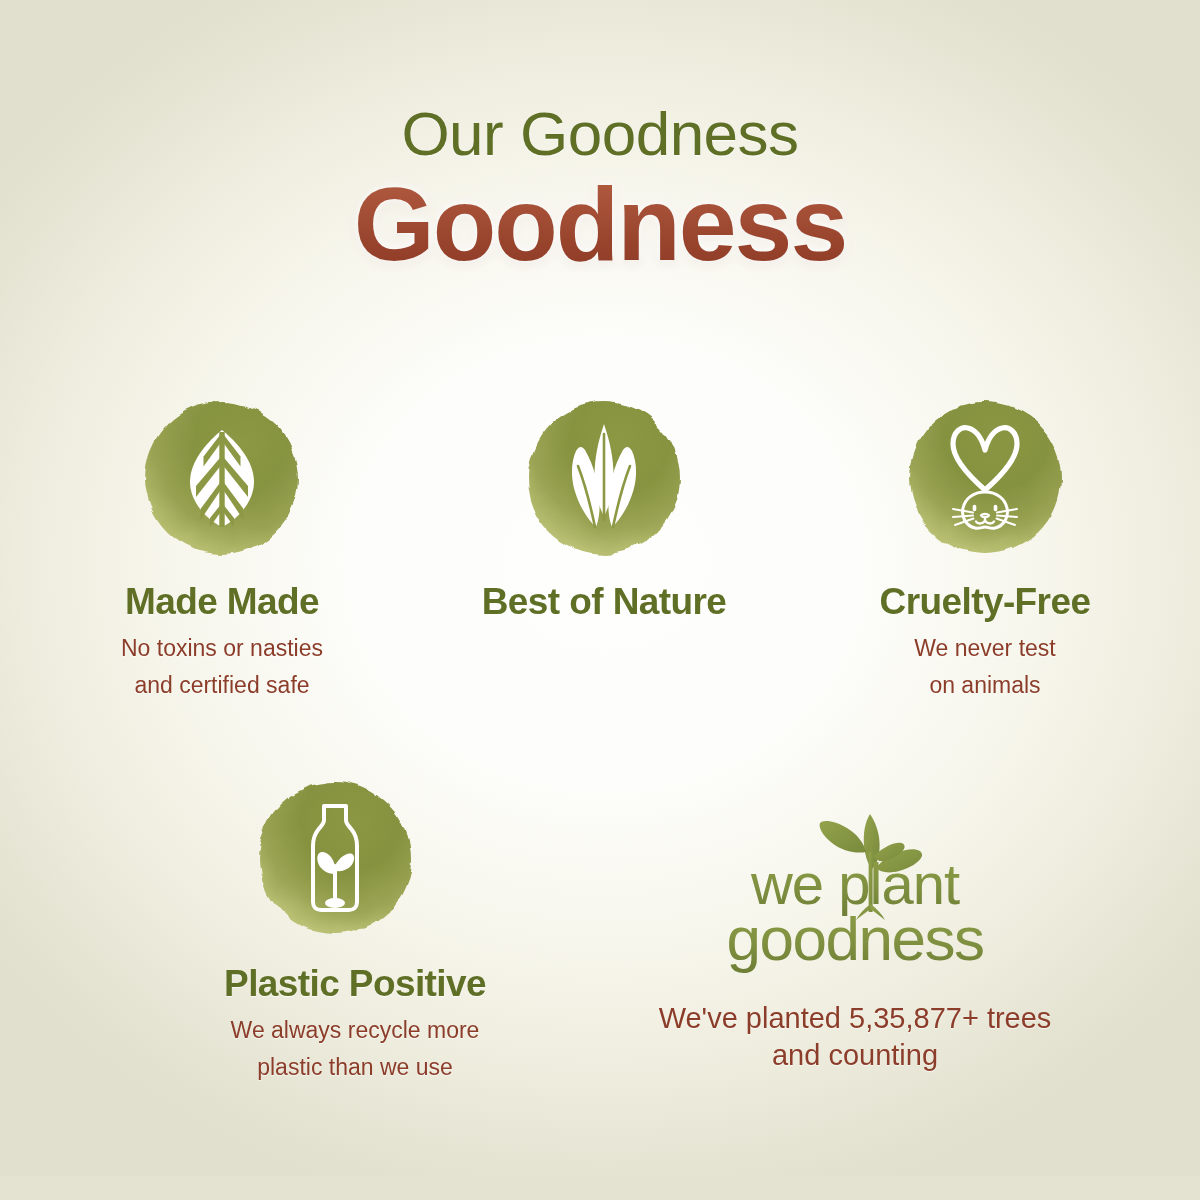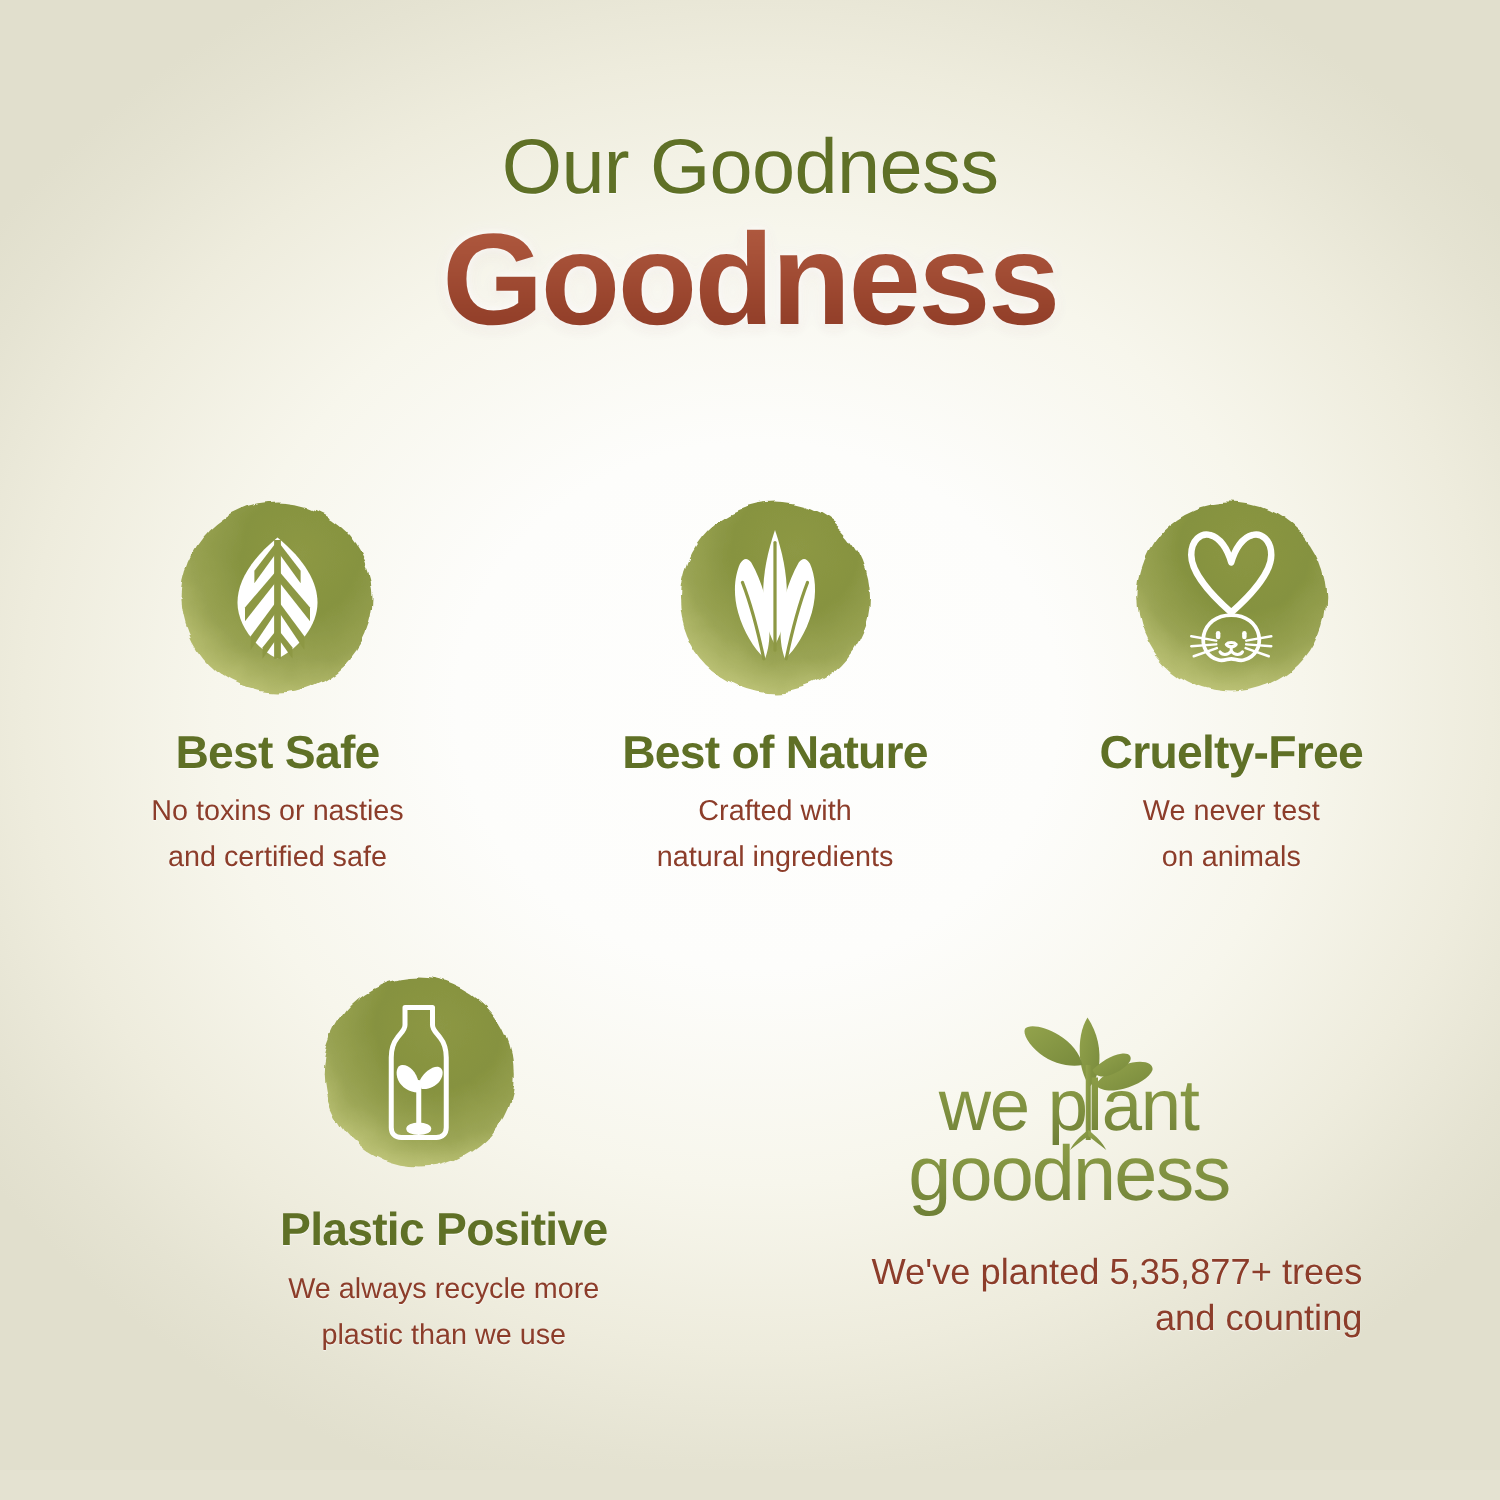--- a/index.html
+++ b/index.html
@@ -95,21 +95,21 @@
     font-size: 23px;
     line-height: 37px;
     font-weight: 400;
     color: #8c3d2a;
     text-shadow: 0 1px 1px rgba(255,255,255,0.7);
     white-space: pre-line;
   }
 
   
   #promise-made-safe        { left: 42px;  top: 396px;  width: 360px; }
-  #promise-best-of-nature   { left: 440px; top: 396px;  width: 360px; }
+  #promise-best-of-nature   { left: 424px; top: 396px;  width: 360px; }
   #promise-cruelty-free     { left: 805px; top: 396px;  width: 360px; }
   #promise-plastic-positive { left: 155px; top: 776px;  width: 400px; }
 
   #promise-made-safe .badge        { margin-left: 98px; }
   #promise-best-of-nature .badge   { margin-left: 98px; }
   #promise-cruelty-free .badge     { margin-left: 98px; }
   #promise-plastic-positive .badge { margin-left: 98px; }
 
   #promise-made-safe .p-title        { margin-top: 20px; }
   #promise-best-of-nature .p-title   { margin-top: 20px; }
@@ -131,21 +131,20 @@
     margin: 0 auto;
   }
   #wpg-logo svg { display: block; }
   #wpg-caption {
     margin-top: 2px;
     font-size: 29px;
     line-height: 37px;
     color: #8c3d2a;
     text-shadow: 0 1px 1px rgba(255,255,255,0.7);
     white-space: pre-line;
-    text-align: right;
   }
 </style>
 </head>
 <body>
 
 <div id="page">
 
   <div class="heading" id="title-line1">Our Goodness</div>
 
   <div class="heading" id="title-line2"><span class="promises-fill">Goodness</span></div>
@@ -194,21 +193,21 @@
             <path d="M82 68 L108 101 L108 90 L82 59.5 Z"></path>
             <path d="M82 92 L60.5 124 L60.5 113 L82 84 Z"></path>
             <path d="M82 92 L103.5 124 L103.5 113 L82 84 Z"></path>
             <path d="M82 114 L70 131 L70 122 L82 107 Z"></path>
             <path d="M82 114 L94 131 L94 122 L82 107 Z"></path>
           </g>
         </g>
       </svg>
     </div>
 
-    <div class="p-title">Best Safe</div>
+    <div class="p-title">Made Made</div>
     <div class="p-desc">No toxins or nasties
 and certified safe</div>
   </div>
 
   <div class="promise" id="promise-best-of-nature">
 
     <div class="badge">
       <svg width="164" height="164" viewBox="0 0 164 164">
         <defs>
           <radialGradient id="wc2" cx="60%" cy="26%" r="82%">
@@ -252,22 +251,20 @@
 
         <g stroke="#8d9844" stroke-width="2.6" fill="none" stroke-linecap="round">
           <path d="M82 38 L82 124"></path>
           <path d="M73 131 C69 112 63 88 56 70"></path>
           <path d="M91 131 C95 112 101 88 108 70"></path>
         </g>
       </svg>
     </div>
 
     <div class="p-title">Best of Nature</div>
-    <div class="p-desc">Crafted with
-natural ingredients</div>
   </div>
 
   <div class="promise" id="promise-plastic-positive">
 
     <div class="badge">
       <svg width="164" height="164" viewBox="0 0 164 164">
         <defs>
           <radialGradient id="wc4" cx="60%" cy="26%" r="82%">
             <stop offset="0%" stop-color="#8c9744"></stop>
             <stop offset="40%" stop-color="#86923f"></stop>

